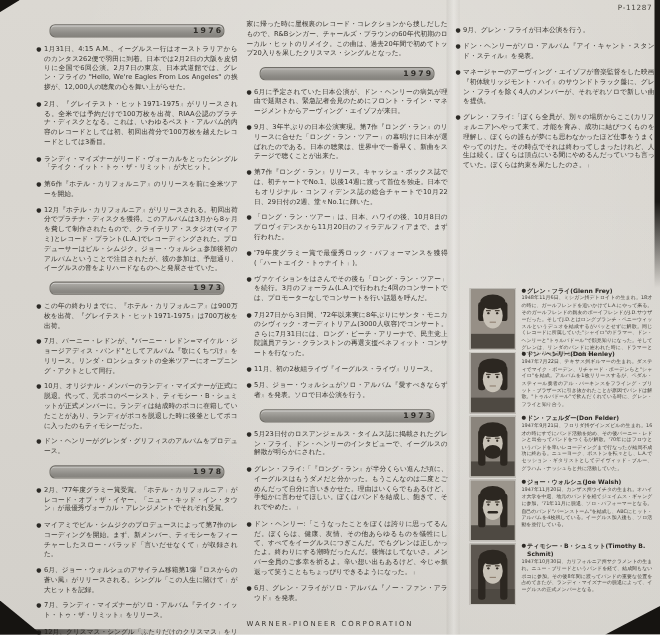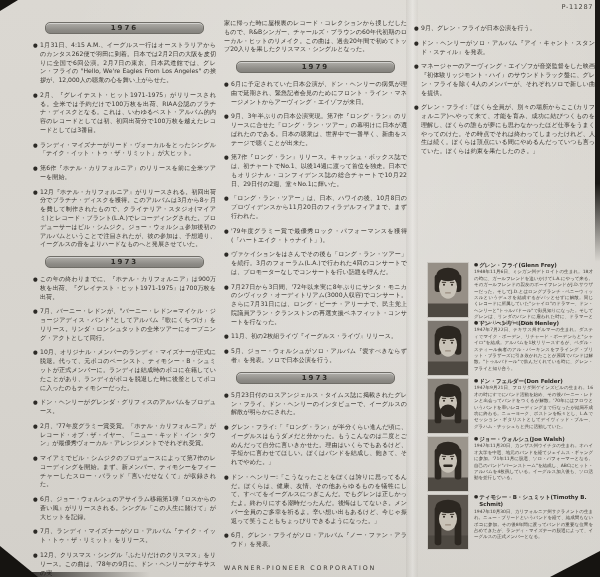--- a/index.html
+++ b/index.html
@@ -13,21 +13,21 @@
     -webkit-font-smoothing:antialiased;
   }
   .col{position:absolute;top:0;}
   #col-left{left:33px;width:183px;padding-top:15px;}
   #col-middle{left:224px;width:183px;padding-top:19px;}
   #col-right{left:414px;width:181px;padding-top:24px;}
   .year-badge{
     height:10px;line-height:10px;border-radius:5px;margin:7px 12px 7px;
     background:linear-gradient(180deg,#b0aea9 0%,#8d8b86 70%,#85837e 100%);
     border:1px solid #706e68;box-shadow:inset 0 1px 0 rgba(255,255,255,.45);
-    text-align:center;font-size:7px;font-weight:bold;letter-spacing:2px;color:#2d2b27;
+    text-align:right;font-size:7px;font-weight:bold;letter-spacing:2px;color:#2d2b27;
   }
   .entry{display:flex;margin-bottom:6px;color:#36332e;font-size:6.1px;line-height:1.44;text-align:justify;}
   .entry .bullet{flex:0 0 7px;font-size:5.4px;line-height:1.6;color:#2c2a26;}
   .entry .etext{flex:1;}
   .catalog{position:absolute;top:3px;right:7px;font-size:6.6px;letter-spacing:.6px;color:#45423c;}
   #members{position:absolute;left:427px;top:262px;width:168px;}
   .member{display:flex;margin-bottom:2px;height:56px;}
   .member .photo{flex:0 0 42px;height:56px;box-sizing:border-box;border:1px solid #cac7c1;
     background:#7d7871;margin-right:5px;overflow:hidden;}
   .member .cap{width:119px;}
@@ -84,20 +84,21 @@
       <span class="etext">7月、バーニー・レドンが、"バーニー・レドン=マイケル・ジョージアディス・バンド"としてアルバム『歌にくちづけ』をリリース。リンダ・ロンシュタットの全米ツアーにオープニング・アクトとして同行。</span>
     </div>
     <div class="entry">
       <span class="bullet">●</span>
       <span class="etext">10月、オリジナル・メンバーのランディ・マイズナーが正式に脱退。代って、元ポコのベーシスト、ティモシー・B・シュミットが正式メンバーに。ランディは結成時のポコに在籍していたことがあり、ランディがポコを脱退した時に後釜としてポコに入ったのもティモシーだった。</span>
     </div>
     <div class="entry">
       <span class="bullet">●</span>
       <span class="etext">ドン・ヘンリーがグレンダ・グリフィスのアルバムをプロデュース。</span>
     </div>
+    <div class="year-badge">1978</div>
     <div class="entry">
       <span class="bullet">●</span>
       <span class="etext">2月、'77年度グラミー賞受賞。「ホテル・カリフォルニア」がレコード・オブ・ザ・イヤー、「ニュー・キッド・イン・タウン」が最優秀ヴォーカル・アレンジメントでそれぞれ受賞。</span>
     </div>
     <div class="entry">
       <span class="bullet">●</span>
       <span class="etext">マイアミでビル・シムジクのプロデュースによって第7作のレコーディングを開始。まず、新メンバー、ティモシーをフィーチャーしたスロー・バラッド「言いだせなくて」が収録された。</span>
     </div>
     <div class="entry">
       <span class="bullet">●</span>

